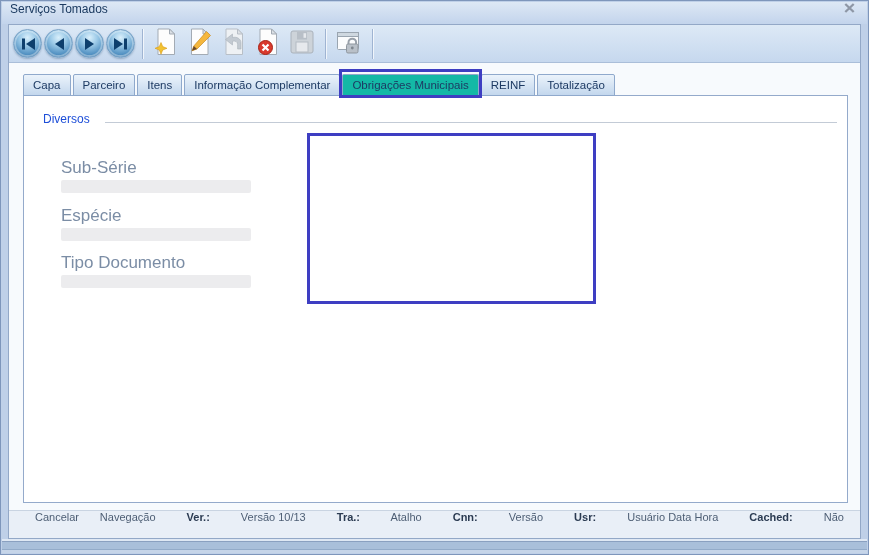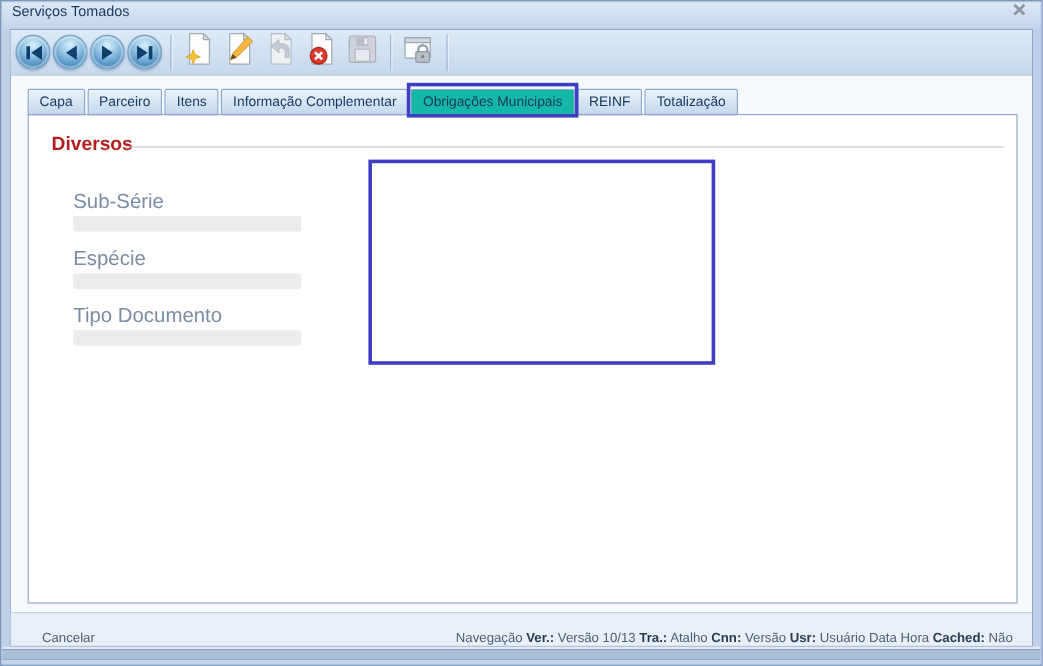--- a/index.html
+++ b/index.html
@@ -35,37 +35,37 @@
   .tabstrip { position:absolute; left:14px; top:49px; height:22px; display:flex; gap:2px; z-index:3;align-items:flex-end; }
   .tab { height:22px; padding:0 9px; display:flex; align-items:center; font-size:11.5px; color:#1d3a63;
     background:linear-gradient(#ebf3fb,#c3d7ed); border:1px solid #8fa9cc; border-radius:2px 2px 0 0; cursor:default; }
   .tab.active { background:#14b8a6; border-bottom-color:#ffffff; position:relative; z-index:4; }
   .focus-ring { position:absolute; left:-4px; right:-4px; top:-6px; bottom:-3px;
     border:3px solid #3e3ec2; pointer-events:none; }
 
   
   .panel { position:absolute; left:14px; right:12px; top:70px; bottom:35px;
     background:#ffffff; border:1px solid #94aacb; z-index:2; }
-  .group-title { position:absolute; left:19px; top:16px; font-size:16px; font-weight:bold; color:#b91c1c; }
+  .group-title { position:absolute; left:19px; top:16px; font-size:12px; font-weight:normal; color:#1d4ed8; }
   .group-line { position:absolute; left:81px; right:10px; top:26px; height:1px; background:#c3cbd6; }
   .field-label { position:absolute; left:37px; font-size:17px; color:#7b8da5; }
   .field-bar { position:absolute; left:37px; width:190px; height:13px; background:#ececee; border-radius:2px; }
   .lbl-1 { top:62px; }  .bar-1 { top:84px; }
   .lbl-2 { top:110px; } .bar-2 { top:132px; }
   .lbl-3 { top:157px; } .bar-3 { top:179px; }
 
   
   .content-annotation { position:absolute; left:306px; top:132px; width:289px; height:171px;
     border:3px solid #3e3ec2; z-index:5; pointer-events:none; }
 
   
   .statusbar { position:absolute; left:0; right:0; bottom:0; height:28px; background:#e9eff7;
-    border-top:1px solid #c9d4e2; display:flex; align-items:flex-end;
+    border-top:1px solid #c9d4e2; display:flex; align-items:flex-start;
     font-size:11px; color:#4d5e74; padding:0 16px 0 26px; }
-  .sb-right { margin-left:auto; display:flex; }
+  .sb-right { margin-left:auto; display:flex;gap:28px; }
   .sb-seg { white-space:pre; }
   .sb-seg.bold { font-weight:bold; color:#2b3b52; }
   .grip { position:absolute; right:4px; bottom:4px; width:11px; height:11px; }
   .grip i { position:absolute; width:2px; height:2px; background:#94a6bf; box-shadow:-1px -1px 0 rgba(255,255,255,.8); }
   .grip i:nth-child(1){ right:0; bottom:0; } .grip i:nth-child(2){ right:0; bottom:4px; }
   .grip i:nth-child(3){ right:4px; bottom:0; } .grip i:nth-child(4){ right:0; bottom:8px; }
   .grip i:nth-child(5){ right:8px; bottom:0; } .grip i:nth-child(6){ right:4px; bottom:4px; }
 </style>
 </head>
 <body>

